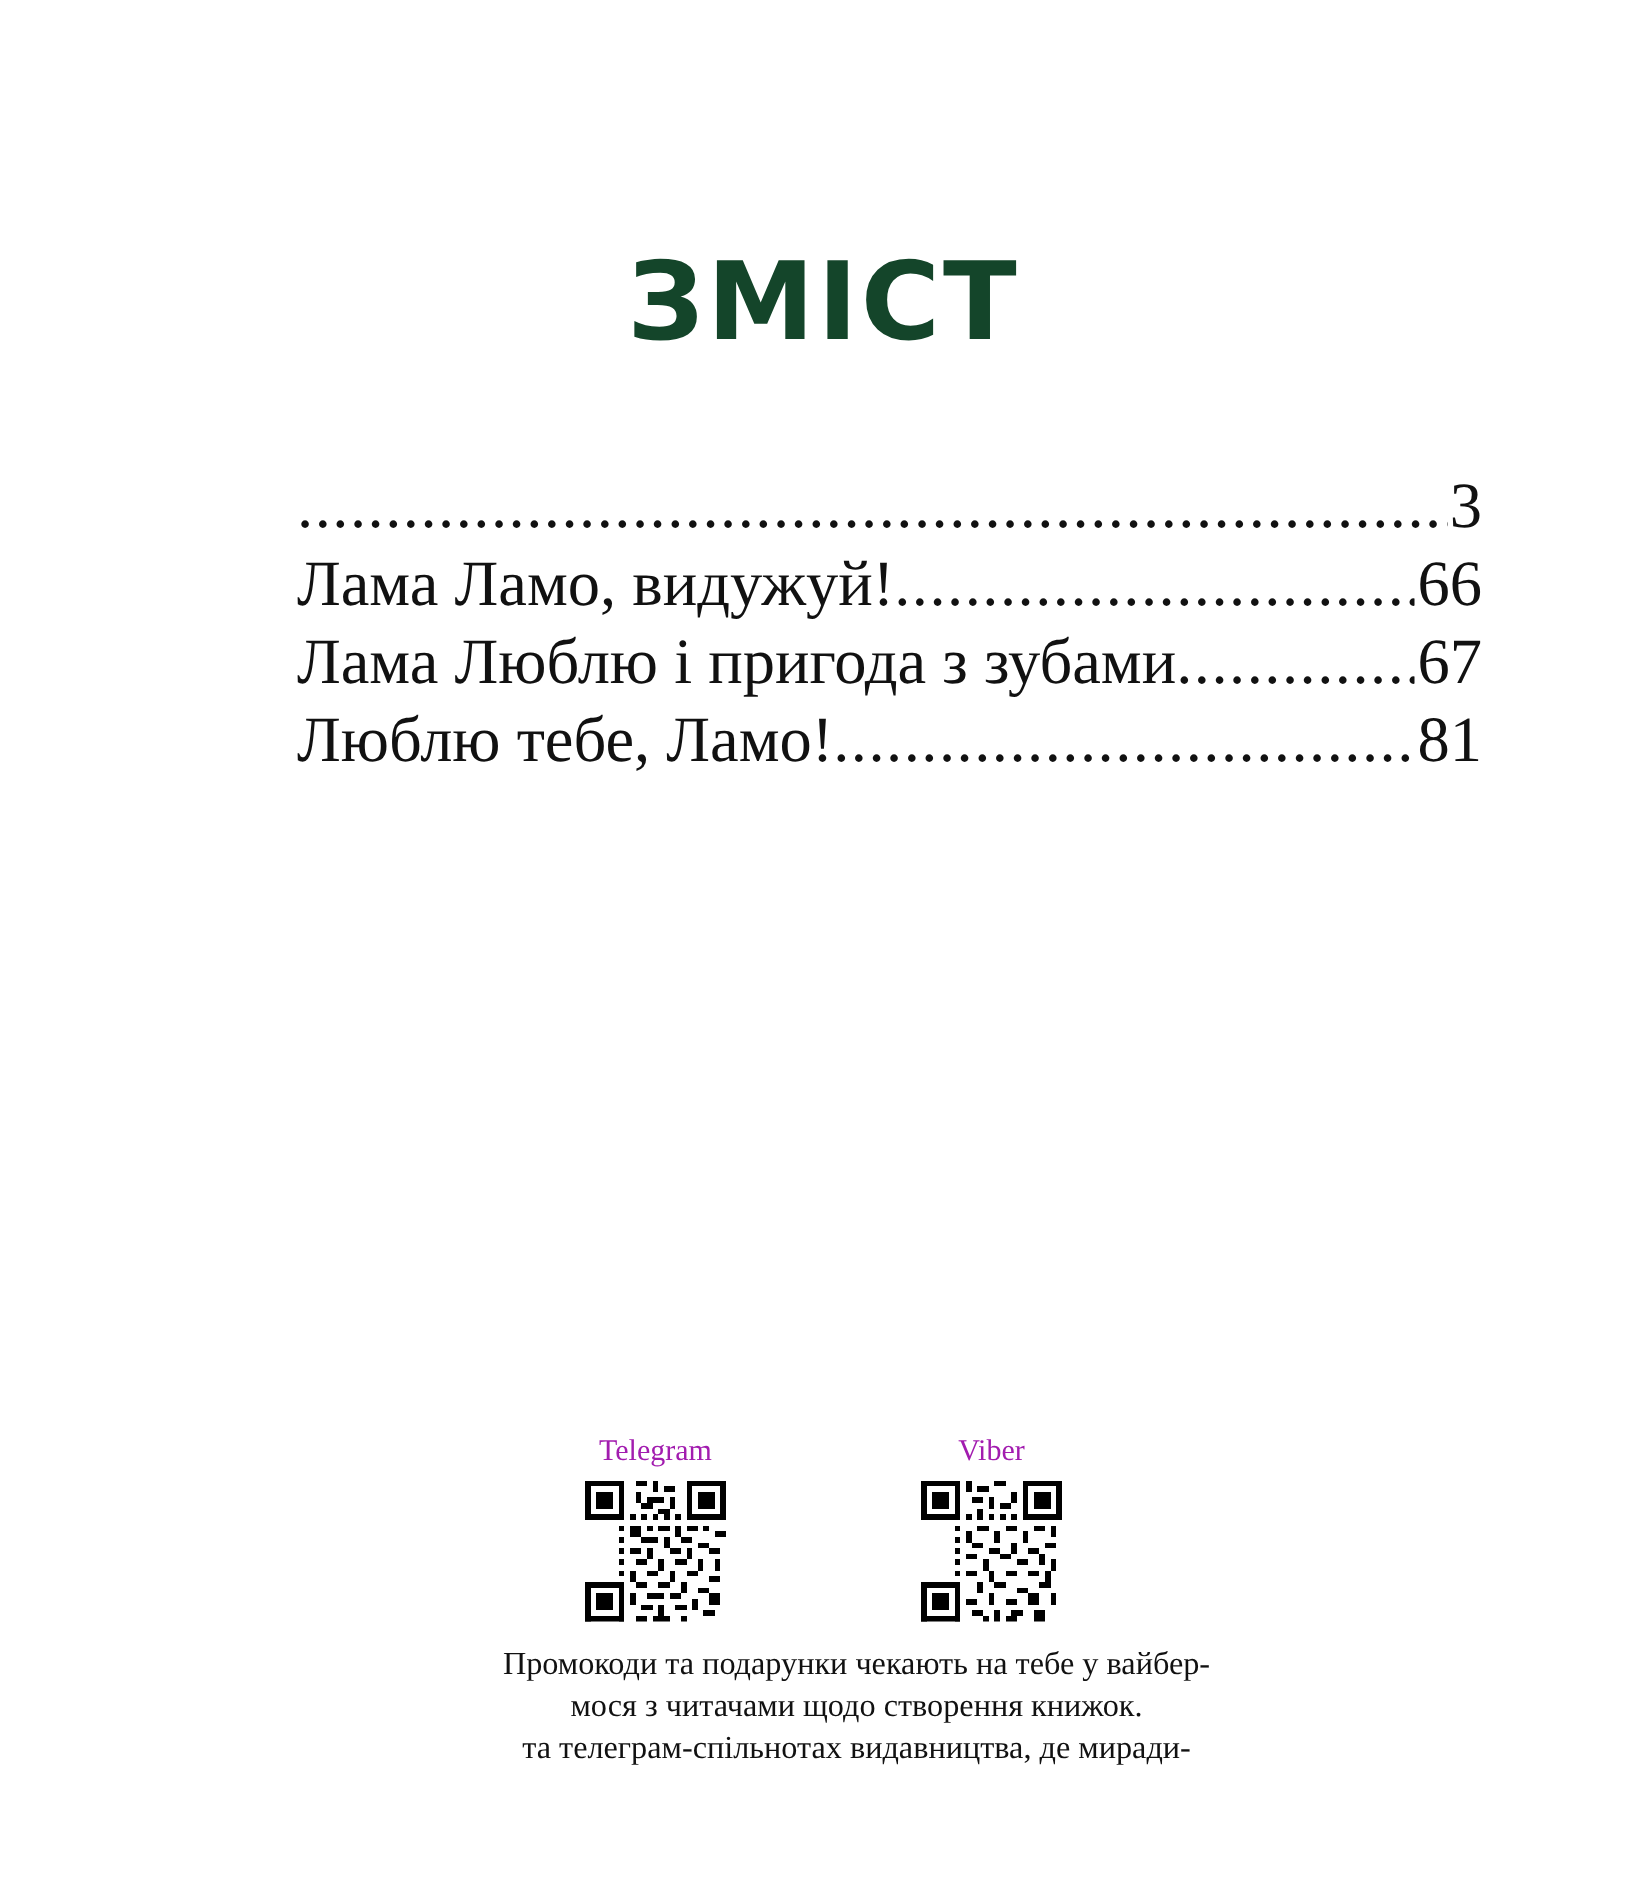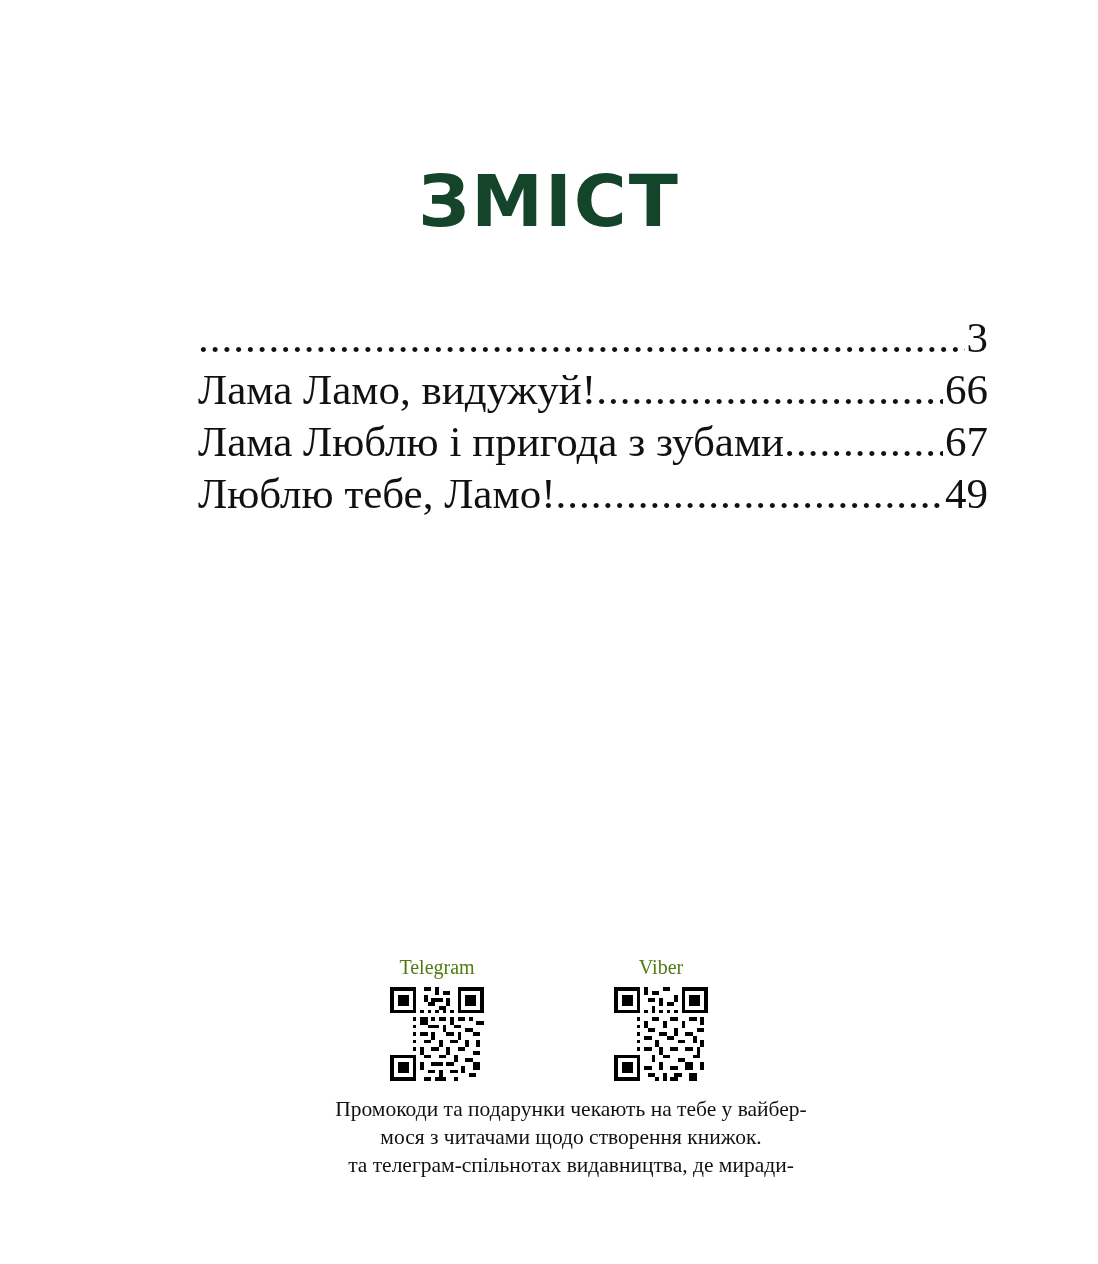--- a/index.html
+++ b/index.html
@@ -81,21 +81,21 @@
     gap: 130px;
   }
   .qr-block {
     display: flex;
     flex-direction: column;
     align-items: center;
   }
   .qr-caption {
     font-size: 20px;
     line-height: 24px;
-    color: #4d7c0f;
+    color: #a21caf;
     margin-bottom: 8px;
   }
   .qr-code {
     width: 94px;
     height: 94px;
     background: #ffffff;
     display: block;
   }
   .promo-text {
     margin-top: 14px;
@@ -131,21 +131,21 @@
 
     <div class="toc-row">
       <span class="toc-label">Лама Люблю і пригода з зубами</span>
       <span class="toc-dots">............................................................................</span>
       <span class="toc-page">67</span>
     </div>
 
     <div class="toc-row">
       <span class="toc-label">Люблю тебе, Ламо!</span>
       <span class="toc-dots">............................................................................</span>
-      <span class="toc-page">49</span>
+      <span class="toc-page">81</span>
     </div>
 
   </div>
 
   <div class="qr-area">
     <div class="qr-row">
 
       <div class="qr-block">
         <div class="qr-caption">Telegram</div>
         <svg class="qr-code" viewBox="0 0 25 25" shape-rendering="crispEdges">

